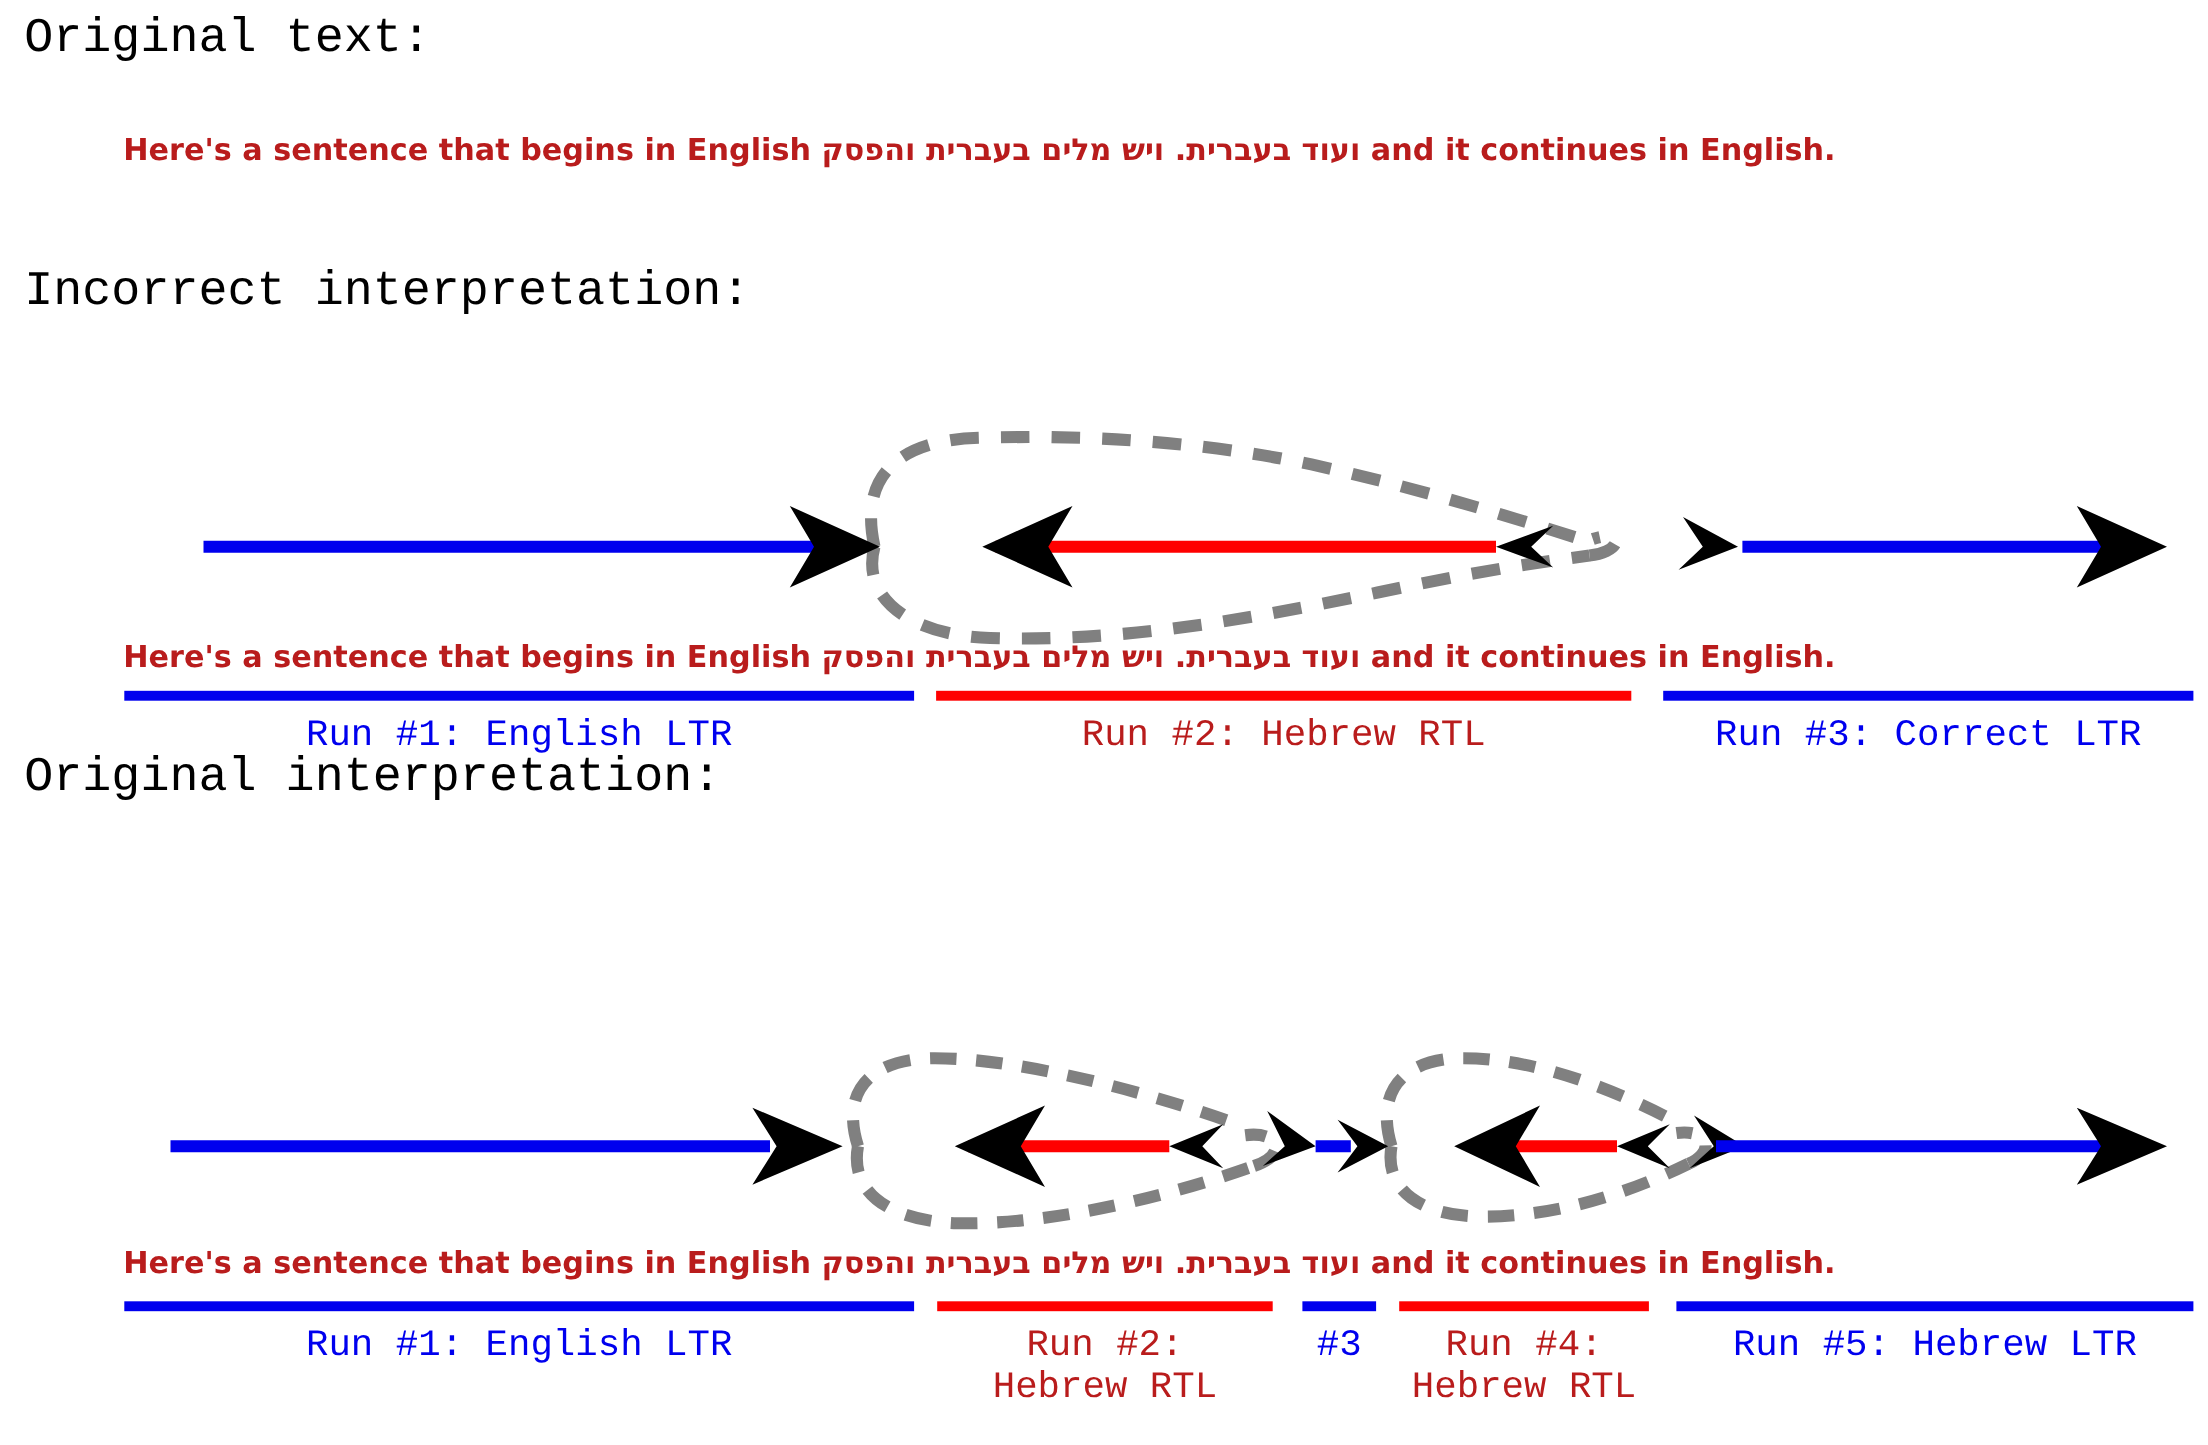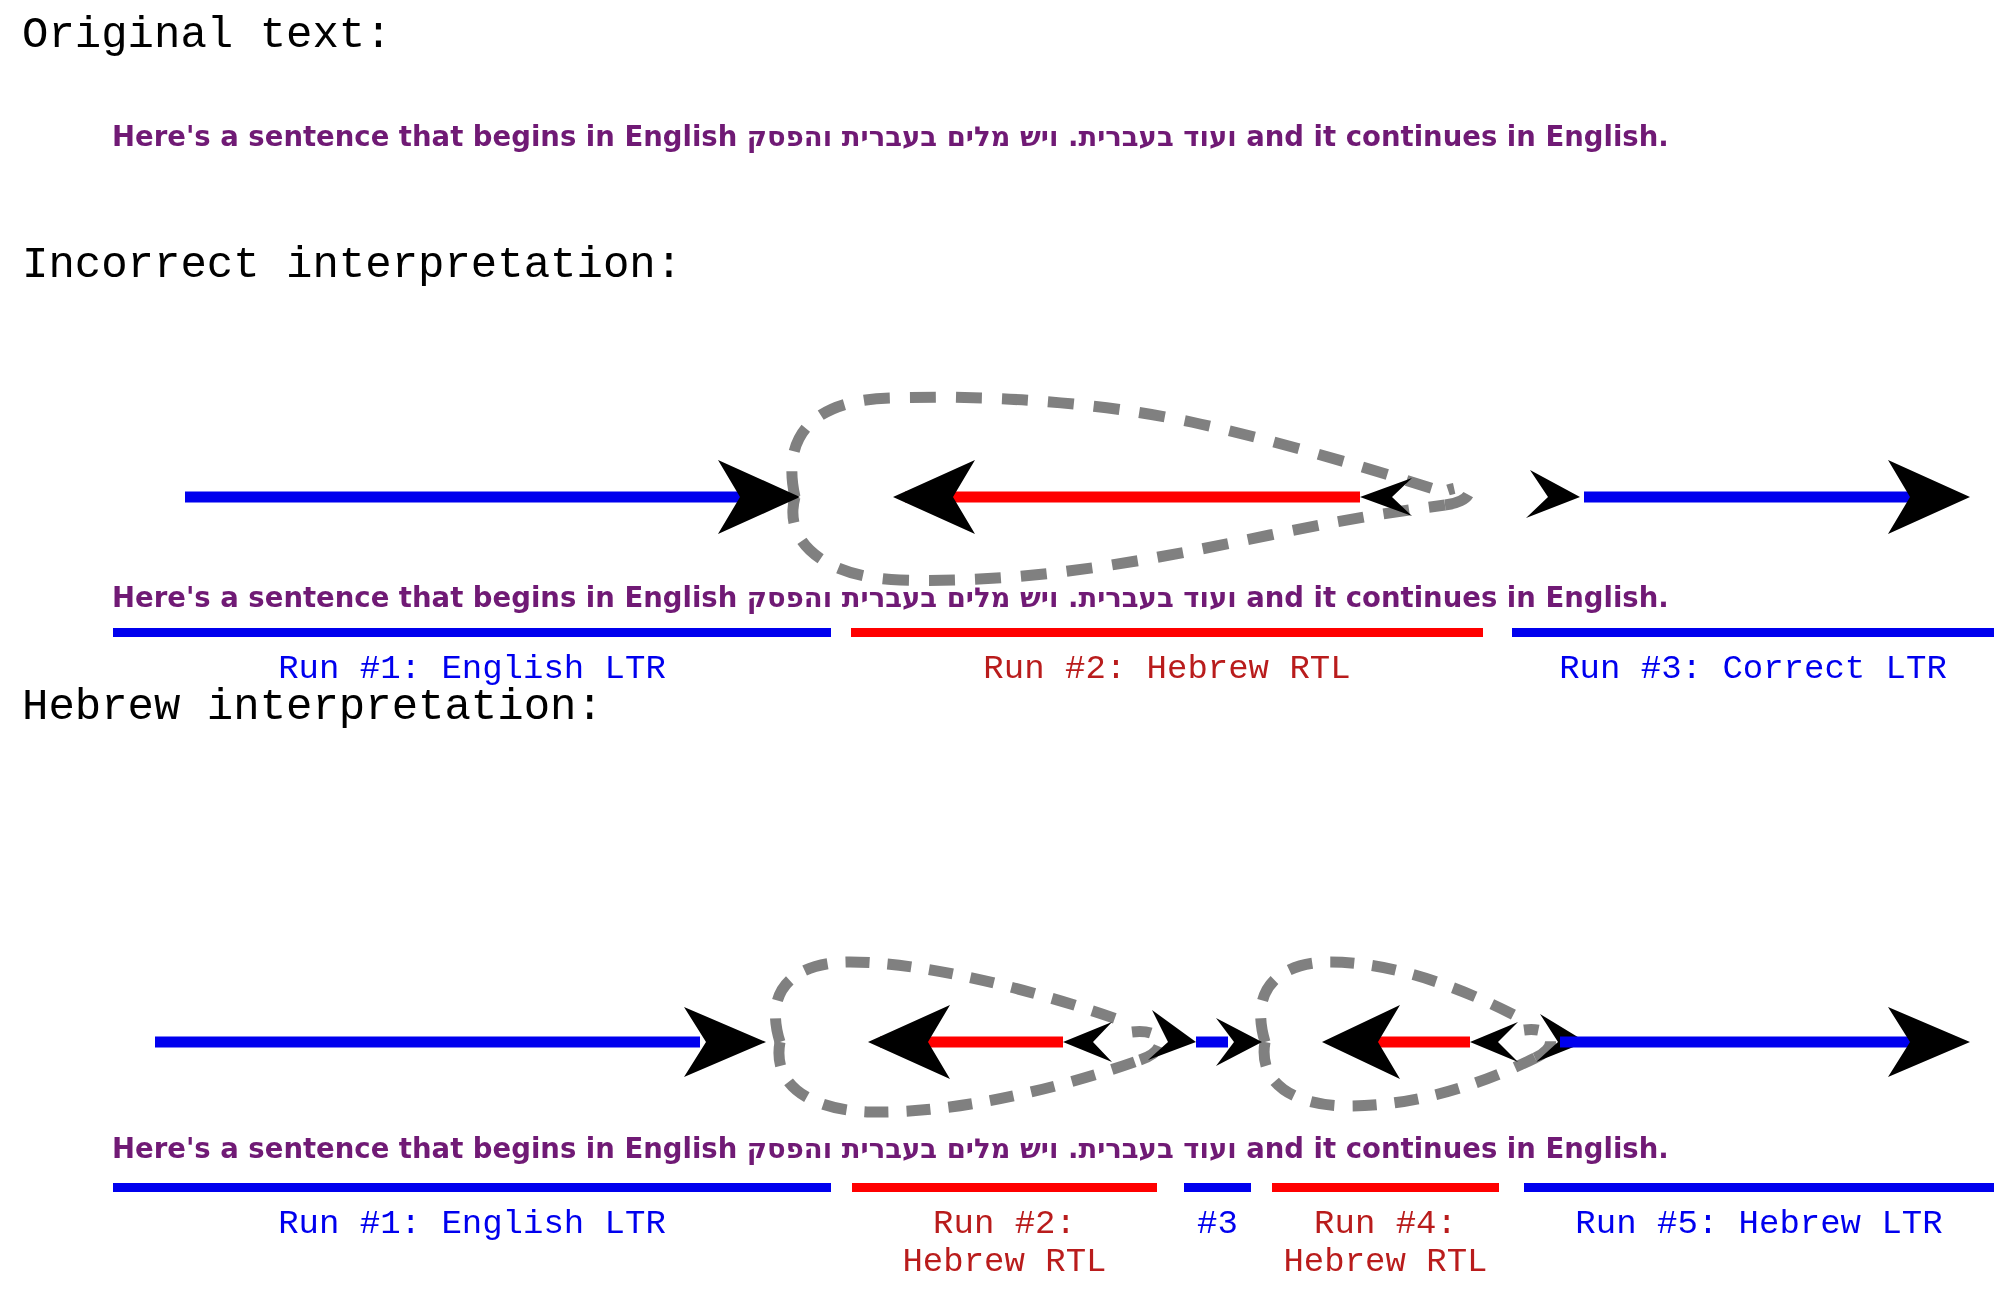--- a/index.html
+++ b/index.html
@@ -21,21 +21,21 @@
     font-size: 44px;
     color: #000000;
     white-space: nowrap;
     letter-spacing: 0px;
   }
 
   .sentence {
     font-family: "DejaVu Sans", sans-serif;
     font-weight: bold;
     font-size: 27.5px;
-    color: #701a75;
+    color: #b91c1c;
     white-space: nowrap;
     direction: ltr;
     unicode-bidi: bidi-override;
   }
   .sentence .heb {
     direction: rtl;
     unicode-bidi: embed;
   }
 
   .run-label {
@@ -94,21 +94,21 @@
 </div>
 
 <div class="abs run-bar blue" style="left:113px; top:628px; width:718px;"></div>
 <div class="abs run-bar red" style="left:851px; top:628px; width:632px;"></div>
 <div class="abs run-bar blue" style="left:1512px; top:628px; width:482px;"></div>
 
 <div class="abs run-label blue" style="left:113px; top:650px; width:718px;">Run #1: English LTR</div>
 <div class="abs run-label red" style="left:851px; top:650px; width:632px;">Run #2: Hebrew RTL</div>
 <div class="abs run-label blue" style="left:1512px; top:650px; width:482px;">Run #3: Correct LTR</div>
 
-<div class="abs section-heading" style="left:22px; top:682px;">Hebrew interpretation:</div>
+<div class="abs section-heading" style="left:22px; top:682px;">Original interpretation:</div>
 
 <svg class="diagram" width="2007" height="1314" viewBox="0 0 2007 1314" style="left:0; top:0; pointer-events:none;">
 
   <path d="M 780,1042 C 762,985 800,962 850,962 C 930,962 1050,995 1125,1022" fill="none" stroke="#808080" stroke-width="11" stroke-dasharray="24 18" stroke-linecap="butt"></path>
   <path d="M 780,1042 C 772,1085 810,1110 870,1112 C 960,1114 1070,1085 1140,1060" fill="none" stroke="#808080" stroke-width="11" stroke-dasharray="24 18" stroke-linecap="butt"></path>
   <path d="M 1140,1060 C 1170,1050 1165,1028 1132,1032" fill="none" stroke="#808080" stroke-width="11" stroke-dasharray="24 18" stroke-linecap="butt"></path>
 
   <path d="M 1265,1042 C 1248,985 1284,962 1330,962 C 1398,962 1470,992 1520,1018" fill="none" stroke="#808080" stroke-width="11" stroke-dasharray="24 18" stroke-linecap="butt"></path>
   <path d="M 1265,1042 C 1258,1082 1292,1105 1345,1106 C 1420,1107 1490,1080 1535,1058" fill="none" stroke="#808080" stroke-width="11" stroke-dasharray="24 18" stroke-linecap="butt"></path>
   <path d="M 1535,1058 C 1560,1047 1554,1026 1524,1030" fill="none" stroke="#808080" stroke-width="11" stroke-dasharray="24 18" stroke-linecap="butt"></path>

